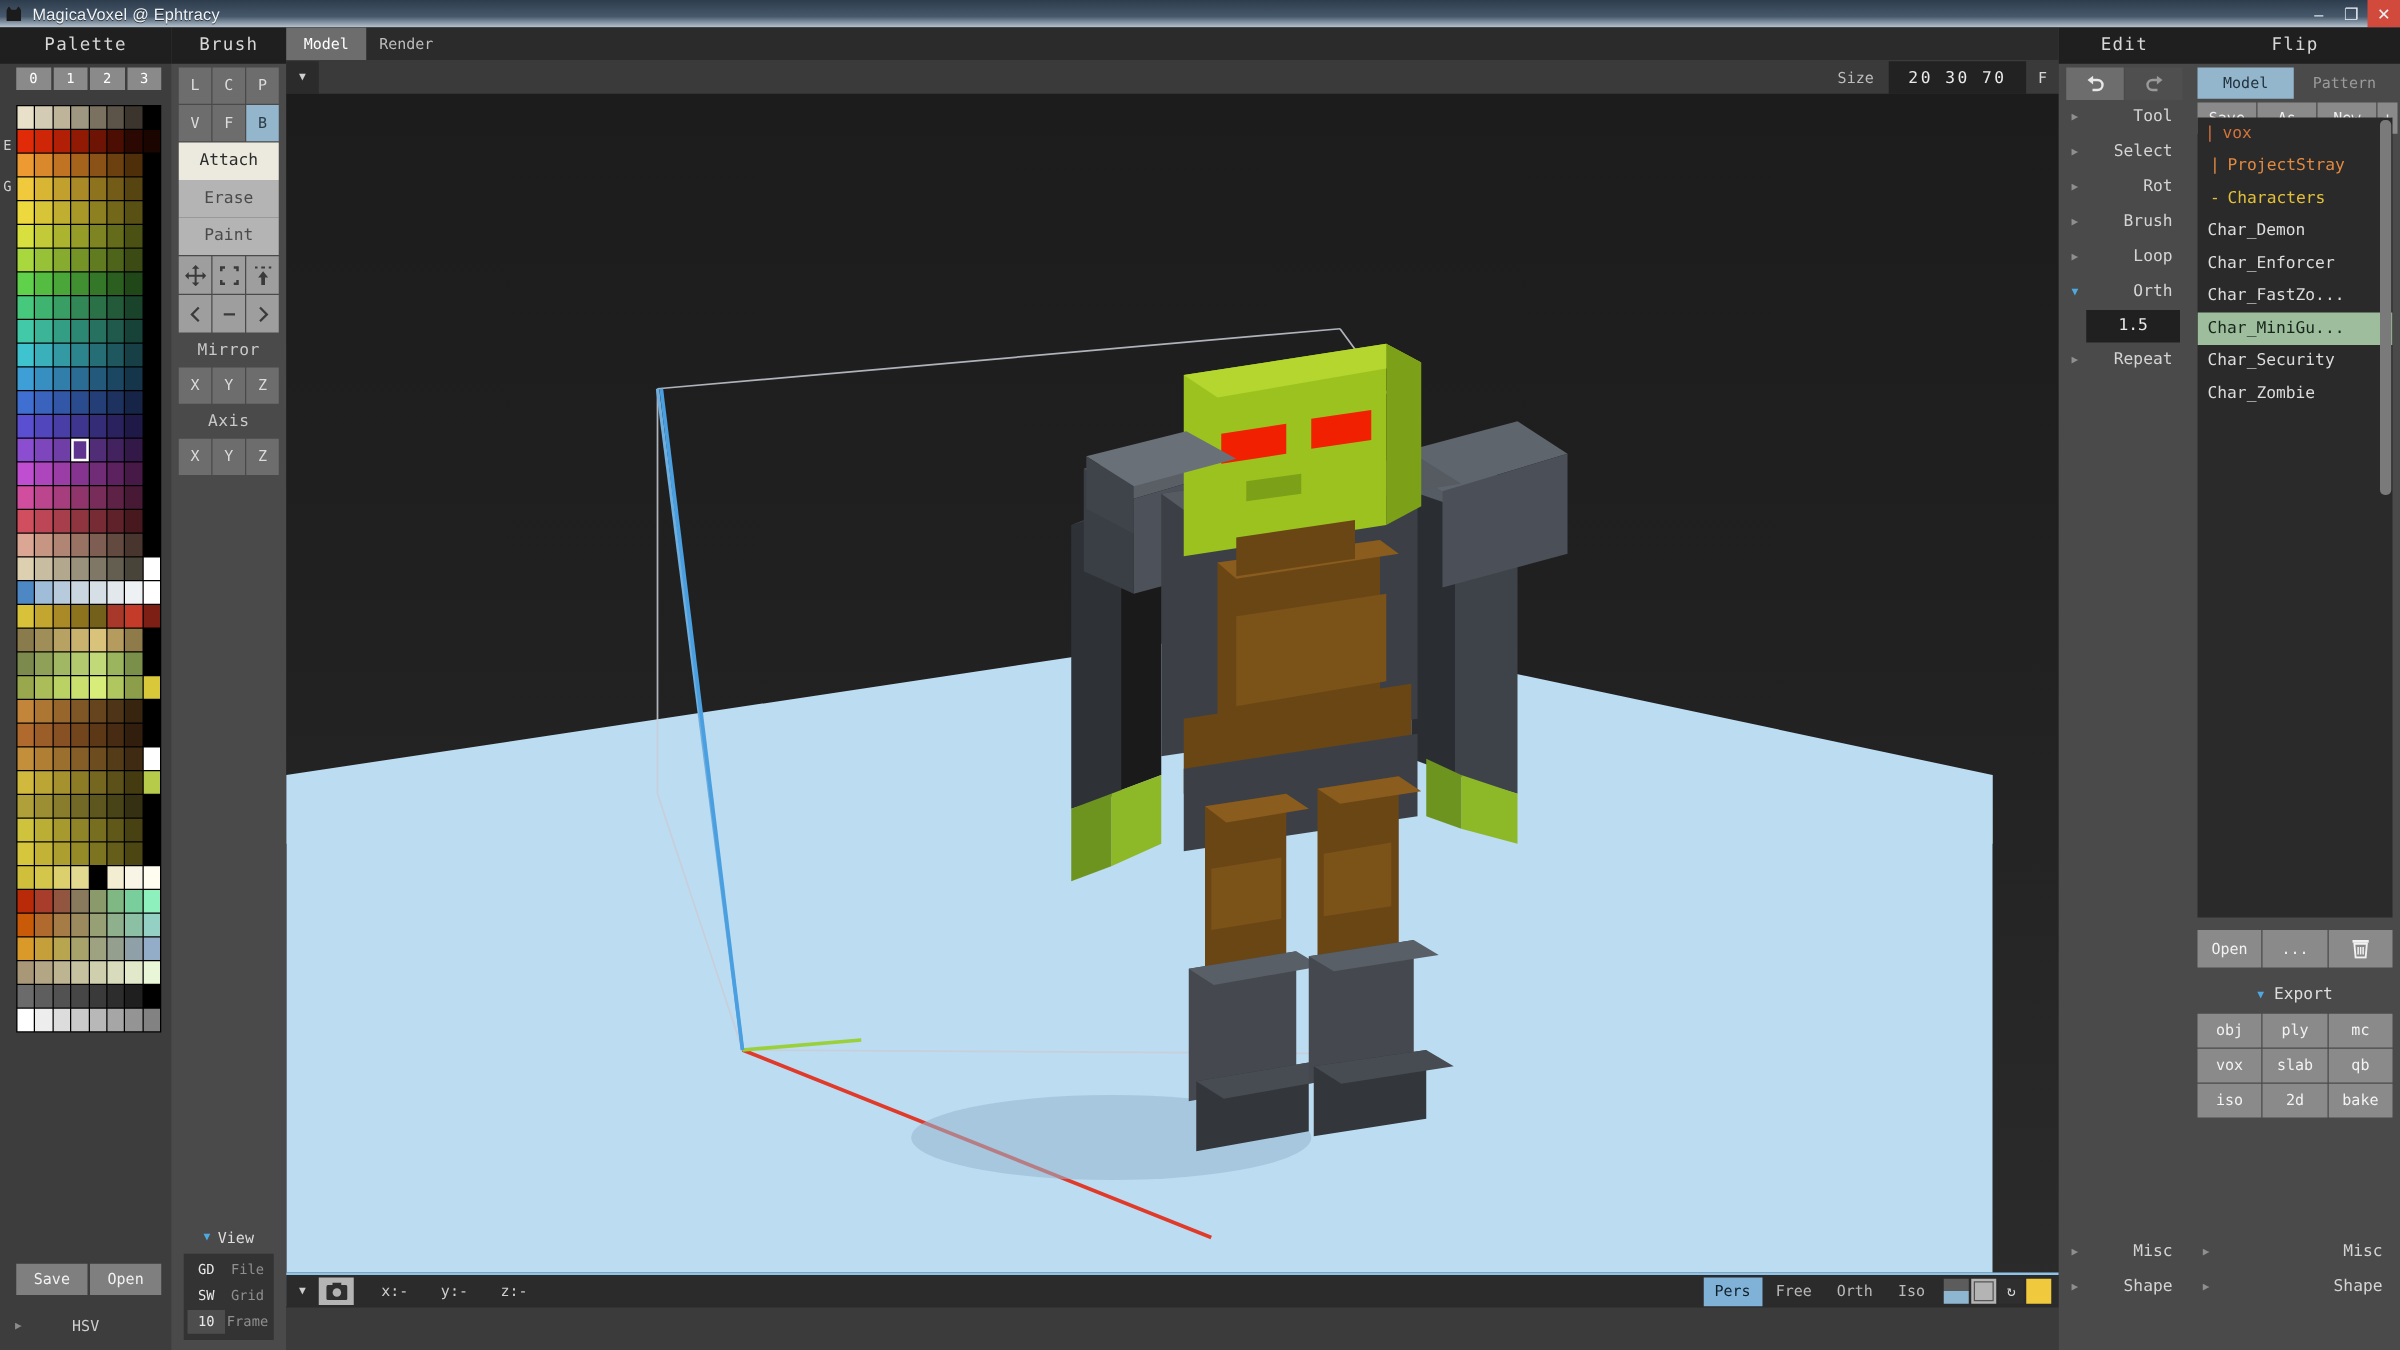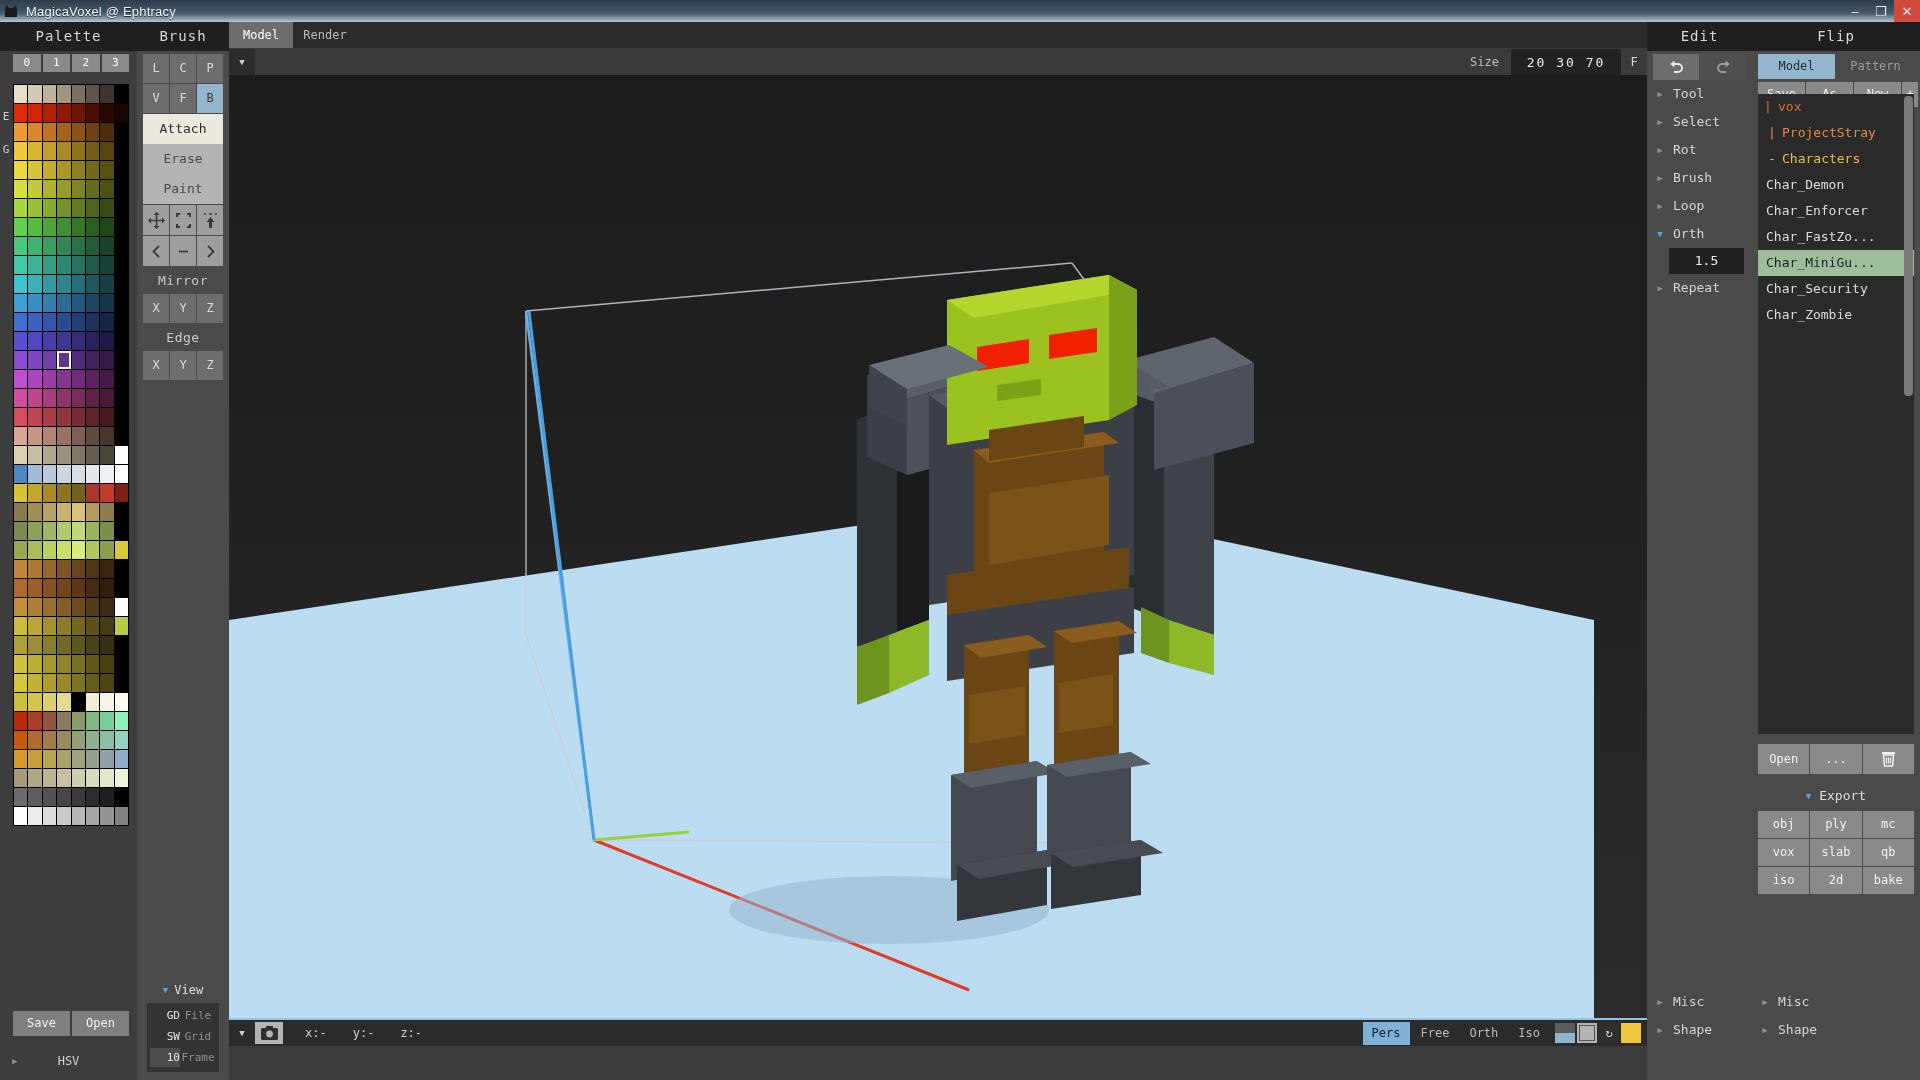--- a/index.html
+++ b/index.html
@@ -55,21 +55,21 @@
   #b-modes div.on { background:#eceade; color:#2c2c2c; }
   .icorow { display:grid; grid-template-columns:repeat(3,1fr); gap:1px; margin:1px 6px 0; }
   .icorow > div { background:#9e9e9e; height:30px; display:flex; align-items:center; justify-content:center; }
   .icorow svg { display:block; }
   #view-blk { position:absolute; left:10px; bottom:8px; width:72px; }
   #view-hdr { display:flex; align-items:center; justify-content:center; gap:6px;
     color:#dedede; font-size:12px; padding:4px 0 6px; }
   #view-hdr .tri { color:#4fa8e0; font-size:9px; }
   #view-rows { background:#333; padding:3px; }
   #view-rows .vr { display:flex; align-items:center; margin-bottom:2px; }
-  #view-rows .vk { width:30px; text-align:right; color:#e8e8e8; font-size:11px; padding:3px 0; }
+  #view-rows .vk { width:30px; text-align:center; color:#e8e8e8; font-size:11px; padding:3px 0; }
   #view-rows .vk.box { background:#4d4d4d; }
   #view-rows .vv { flex:1; text-align:center; color:#8f8f8f; font-size:11px; }
 
   
   #center { position:absolute; left:229px; top:22px; width:1418px; height:1058px; background:#3b3b3b; }
   #tabs { display:flex; height:26px; background:#2b2b2b; }
   #tabs div { width:64px; font-size:12px; color:#bdbdbd; display:flex; align-items:center; justify-content:center; }
   #tabs div.on { background:#6d6d6d; color:#fff; }
   #tabs .title { flex:1; color:#e2e2e2; font-size:13px; justify-content:center; width:auto; letter-spacing:.5px; }
   #subbar { display:flex; height:26px; background:#3a3a3a; align-items:stretch; margin-top:1px; }
@@ -97,21 +97,21 @@
     color:#d6d6d6; font-size:13px; display:flex; align-items:center; justify-content:center; }
 
   
   #edit { position:absolute; left:1647px; top:22px; width:105px; height:1058px; background:#4a4a4a; }
   #undo-row { display:grid; grid-template-columns:1fr 1fr; gap:1px; margin:3px 6px 0; }
   #undo-row div { background:#6d6d6d; height:26px; display:flex; align-items:center; justify-content:center; }
   #undo-row div.dim { background:#4f4f4f; }
   .ed-item { display:flex; align-items:center; padding:6px 0 7px; }
   .ed-item .tri { width:26px; text-align:center; color:#8f8f8f; font-size:9px; }
   .ed-item .tri.open { color:#4fa8e0; }
-  .ed-item .lbl { flex:1; text-align:left; color:#d4d4d4; font-size:13px; padding-right:14px; }
+  .ed-item .lbl { flex:1; text-align:right; color:#d4d4d4; font-size:13px; padding-right:14px; }
   .ed-val { margin:0 8px 0 22px; background:#202020; color:#eaeaea; font-size:13px;
     text-align:center; padding:5px 0 6px; }
 
   
   #file { position:absolute; left:1752px; top:22px; width:168px; height:1058px; background:#4a4a4a; }
   #f-tabs { display:flex; gap:2px; margin:3px 6px 0; }
   #f-tabs div { flex:1; text-align:center; font-size:12px; padding:5px 0 6px; color:#9b9b9b; }
   #f-tabs div.on { background:#93b6cc; color:#22323d; }
   #f-ops { display:flex; gap:1px; margin:3px 0 0 6px; }
   #f-ops div { background:#8a8a8a; color:#f0f0f0; font-size:12px; text-align:center; padding:5px 0 6px; }
@@ -547,21 +547,21 @@
         </svg>
     </div>
   </div>
 
   <div class="sec-lbl">Mirror</div>
   <div class="bgrid" id="b-mir" style="grid-template-columns:repeat(3,1fr);">
       <div>X</div>
       <div>Y</div>
       <div>Z</div>
     </div>
-  <div class="sec-lbl">Edge</div>
+  <div class="sec-lbl">Axis</div>
   <div class="bgrid" id="b-axis" style="grid-template-columns:repeat(3,1fr);">
       <div>X</div>
       <div>Y</div>
       <div>Z</div>
     </div>
 
   <div id="view-blk">
     <div id="view-hdr">
       <span class="tri">▼</span>
       <span>View</span>

